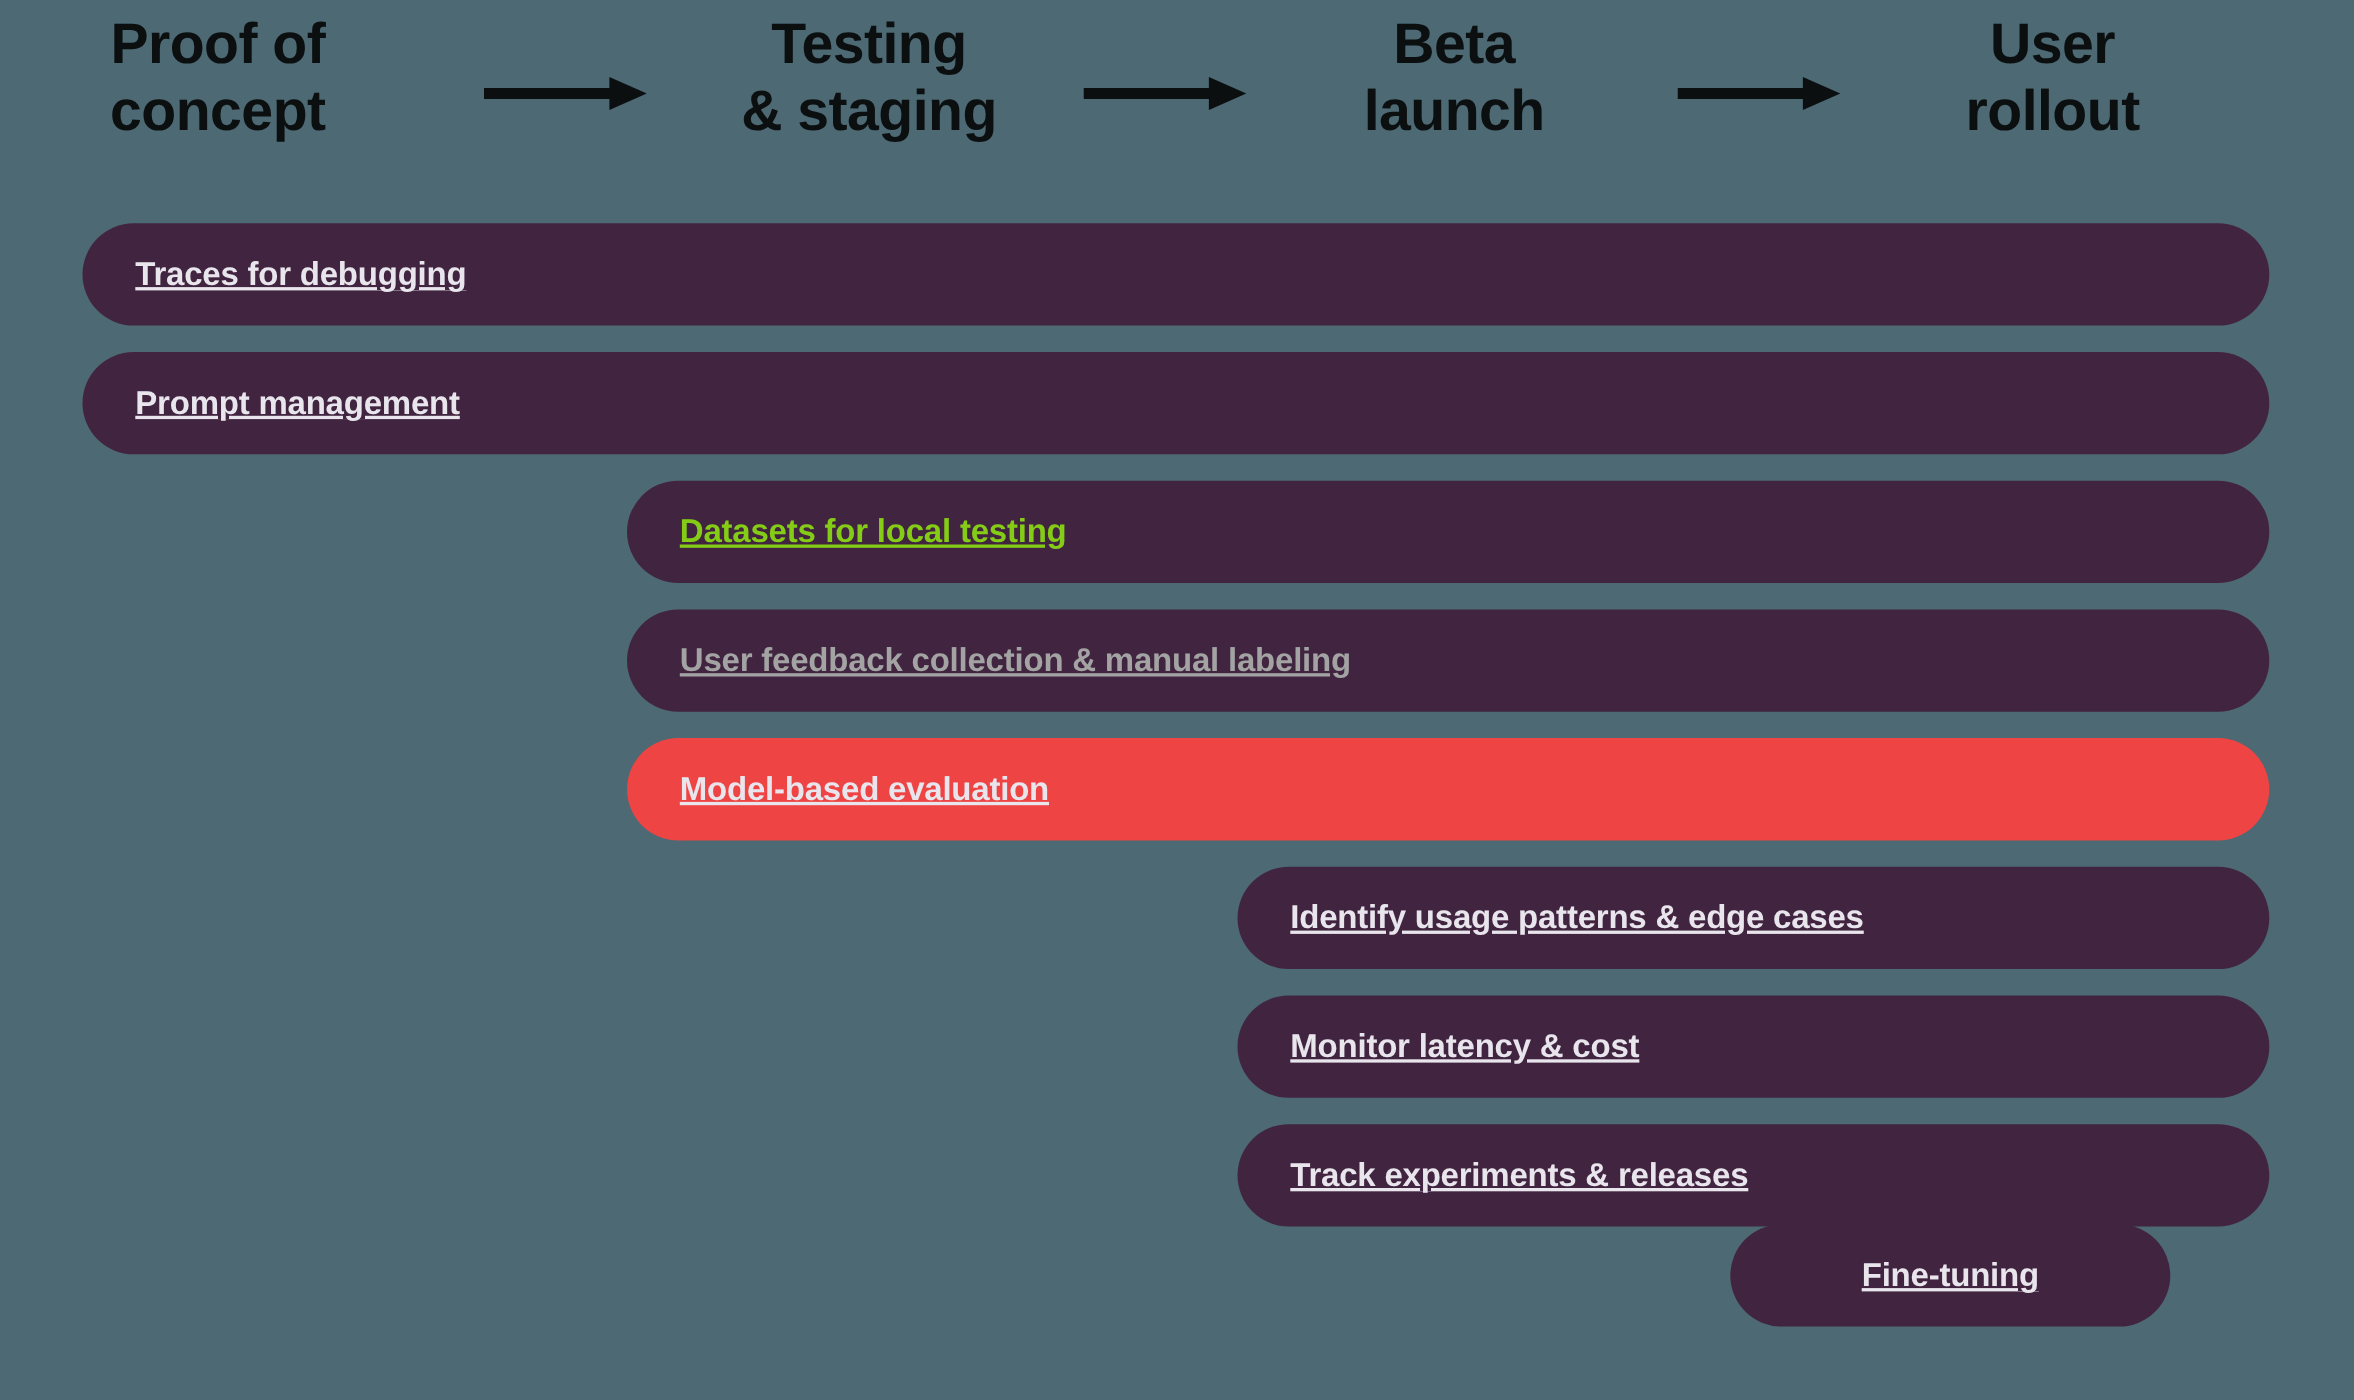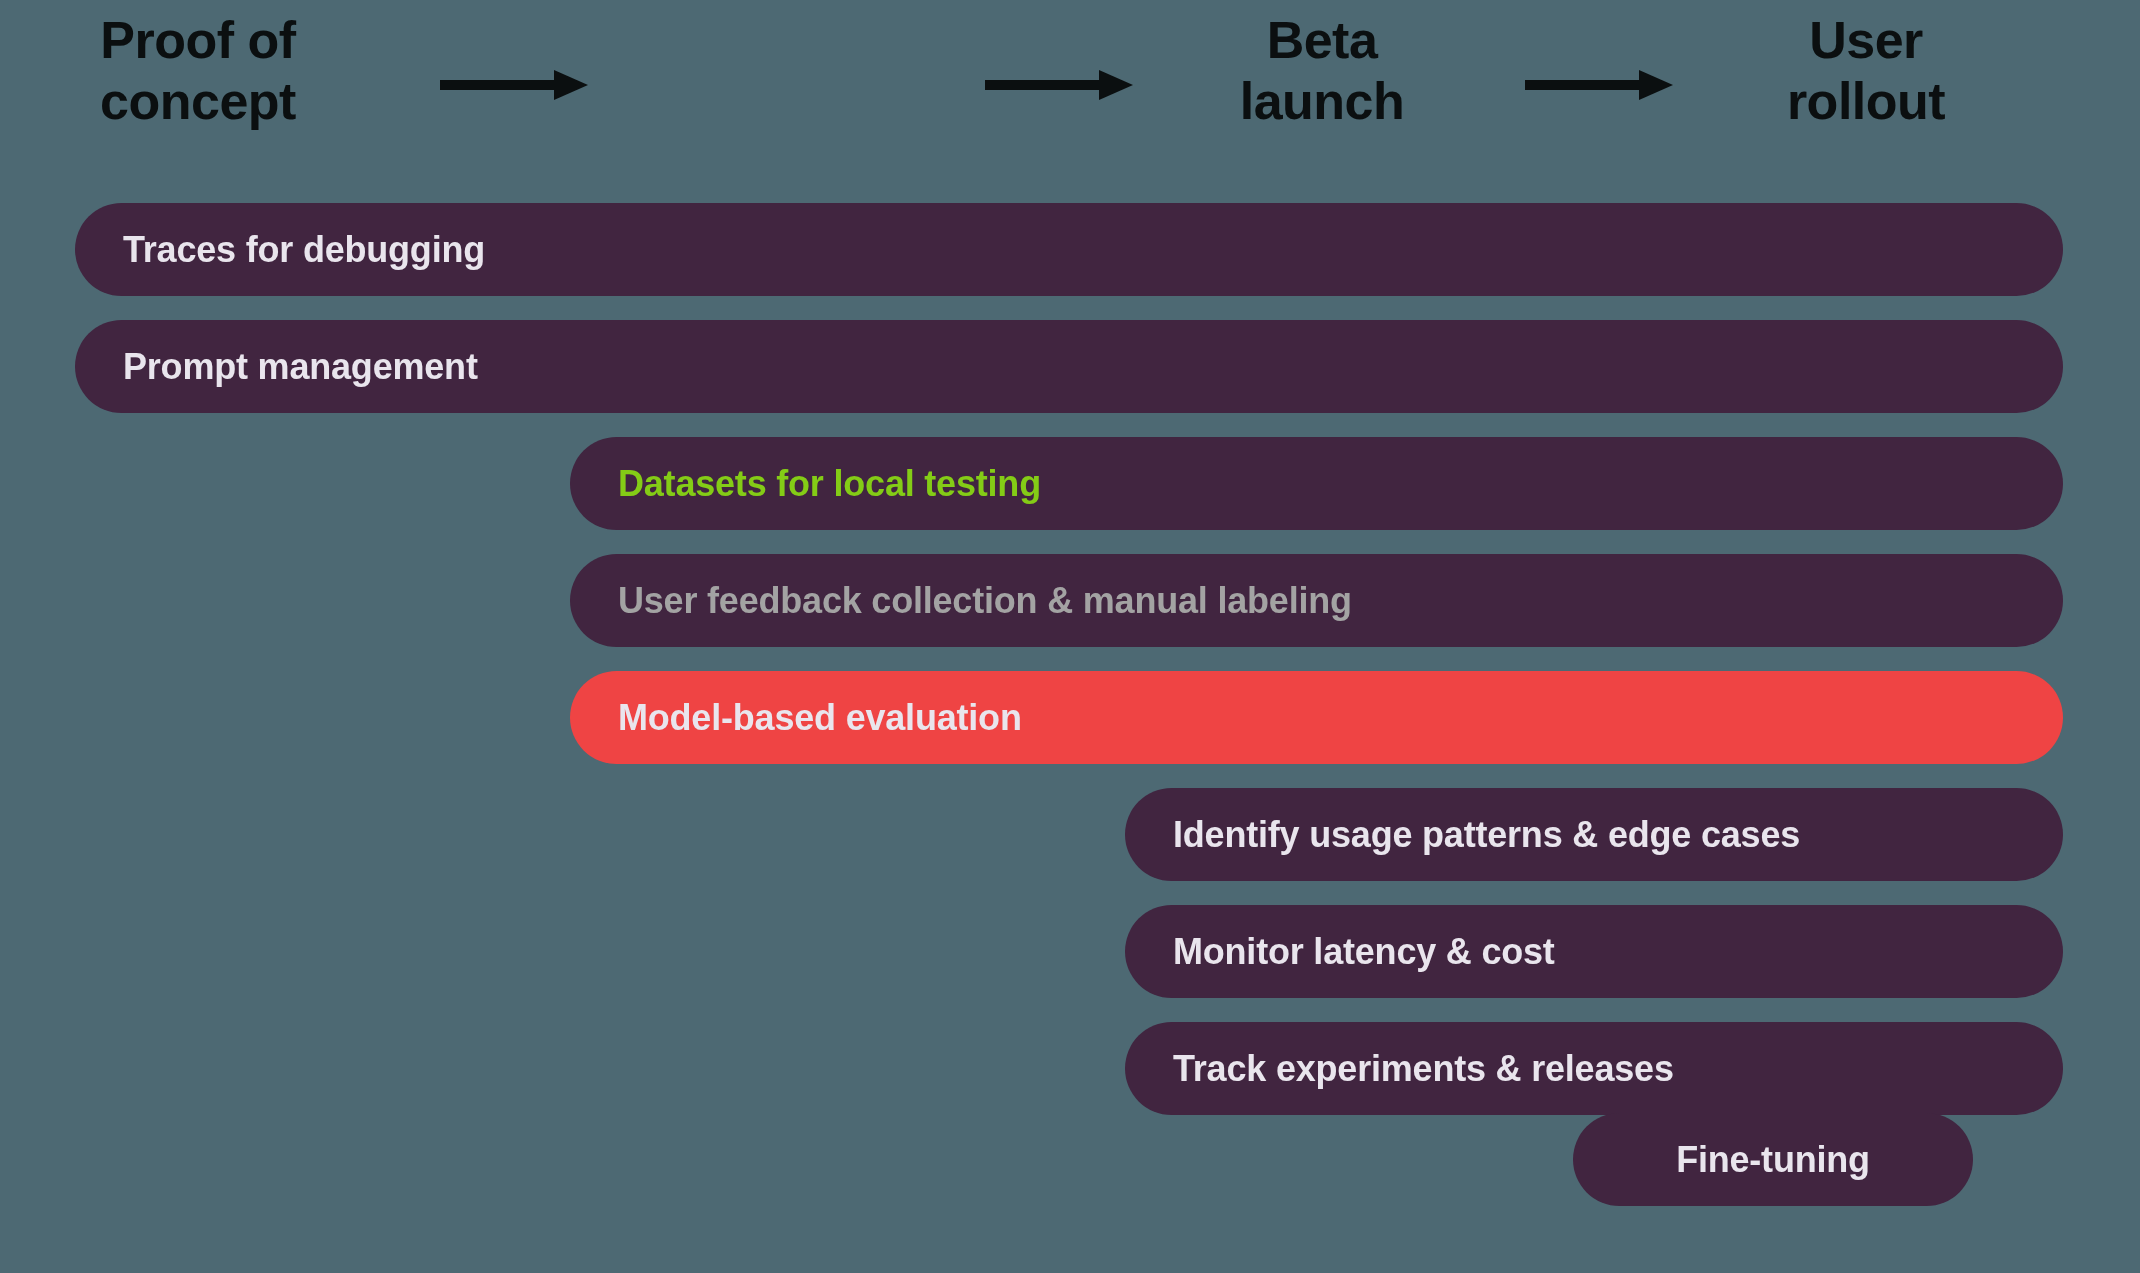--- a/index.html
+++ b/index.html
@@ -63,36 +63,38 @@
     position: absolute;
     height: 93px;
     background: #412540;
     border-radius: 47px;
     display: flex;
     align-items: center;
     box-sizing: border-box;
   }
   .bar-label {
     color: #e9e5ed;
-    font-size: 36px;
+    font-size: 30px;
     font-weight: bold;
     letter-spacing: -0.2px;
     white-space: nowrap;
+    text-decoration: underline;
   }
   .bar.align-left  { justify-content: flex-start; padding-left: 48px; }
   .bar.align-center{ justify-content: center;     padding: 0 40px; }
 </style>
 </head>
 <body>
 
 <div id="canvas">
 
   <div id="stage-header">
 
   <div class="stage" style="width: 420px; left: -12px;"><span class="stage-line">Proof of</span><span class="stage-line">concept</span></div>
+      <div class="stage" style="width: 440px; left: 570px;"><span class="stage-line">Testing</span><span class="stage-line">&amp; staging</span></div>
       <div class="stage" style="width: 400px; left: 1122px;"><span class="stage-line">Beta</span><span class="stage-line">launch</span></div>
       <div class="stage" style="width: 400px; left: 1666px;"><span class="stage-line">User</span><span class="stage-line">rollout</span></div>
       <div class="arrow" style="left: 440px; top: 62px; width: 148px;">
         <svg width="148" height="46" viewBox="0 0 148 46">
           <rect x="0" y="18" width="118" height="10" fill="#0b0f10"></rect>
           <polygon points="114,8 148,23 114,38" fill="#0b0f10"></polygon>
         </svg>
       </div>
       <div class="arrow" style="left: 985px; top: 62px; width: 148px;">
         <svg width="148" height="46" viewBox="0 0 148 46">

